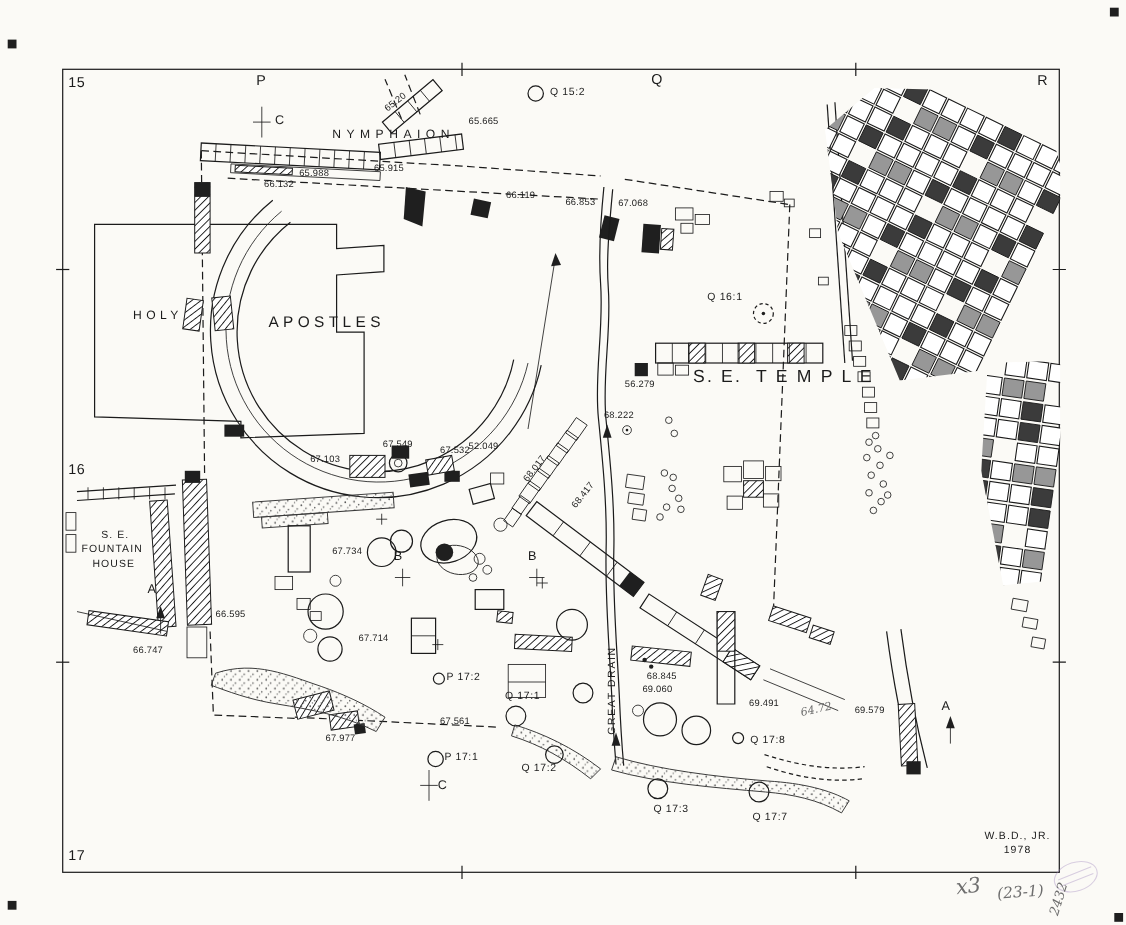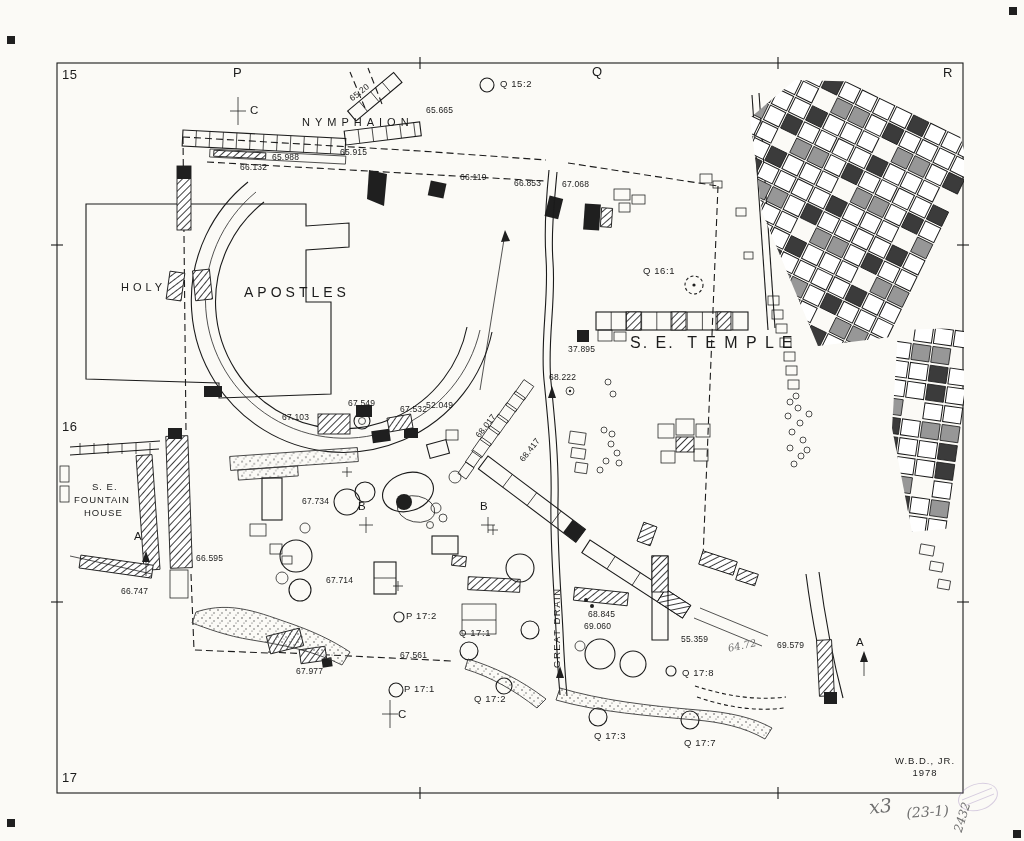--- a/index.html
+++ b/index.html
@@ -637,37 +637,37 @@
       <span class="lbl area" style="left: 84px; top: 508px; font-size: 9.5px; letter-spacing: 1px;">HOUSE</span>
       <span class="lbl area" style="left: 552px; top: 668px; font-size: 9.5px; letter-spacing: 1.5px; transform: rotate(-90deg);">GREAT DRAIN</span>
       <span class="lbl elev" style="left: 348px; top: 96px; transform: rotate(-38deg);">65.20</span>
       <span class="lbl elev" style="left: 398px; top: 106px; padding-left: 28px;">65.665</span>
       <span class="lbl elev" style="left: 340px; top: 148px;">65.915</span>
       <span class="lbl elev" style="left: 272px; top: 153px;">65.988</span>
       <span class="lbl elev" style="left: 240px; top: 163px;">66.132</span>
       <span class="lbl elev" style="left: 440px; top: 173px; padding-left: 20px;">66.119</span>
       <span class="lbl elev" style="left: 514px; top: 179px;">66.853</span>
       <span class="lbl elev" style="left: 562px; top: 180px;">67.068</span>
-      <span class="lbl elev" style="left: 568px; top: 345px;">37.895</span>
+      <span class="lbl elev" style="left: 568px; top: 345px;">56.279</span>
       <span class="lbl elev" style="left: 549px; top: 373px;">68.222</span>
       <span class="lbl elev" style="left: 348px; top: 399px;">67.549</span>
       <span class="lbl elev" style="left: 400px; top: 405px;">67.532</span>
       <span class="lbl elev" style="left: 426px; top: 401px;">52.049</span>
       <span class="lbl elev" style="left: 282px; top: 413px;">67.103</span>
       <span class="lbl elev" style="left: 474px; top: 434px; transform: rotate(-52deg);">68.017</span>
       <span class="lbl elev" style="left: 518px; top: 458px; transform: rotate(-52deg);">68.417</span>
       <span class="lbl elev" style="left: 302px; top: 497px; text-align: right;">67.734</span>
       <span class="lbl elev" style="left: 196px; top: 554px;">66.595</span>
       <span class="lbl elev" style="left: 121px; top: 587px;">66.747</span>
       <span class="lbl elev" style="left: 326px; top: 576px;">67.714</span>
       <span class="lbl elev" style="left: 400px; top: 651px;">67.561</span>
       <span class="lbl elev" style="left: 296px; top: 667px;">67.977</span>
       <span class="lbl elev" style="left: 588px; top: 610px;">68.845</span>
       <span class="lbl elev" style="left: 584px; top: 622px;">69.060</span>
-      <span class="lbl elev" style="left: 681px; top: 635px;">55.359</span>
+      <span class="lbl elev" style="left: 681px; top: 635px;">69.491</span>
       <span class="lbl elev" style="left: 777px; top: 641px;">69.579</span>
       <span class="lbl sec" style="left: 250px; top: 104px;">C</span>
       <span class="lbl sec" style="left: 398px; top: 708px;">C</span>
       <span class="lbl sec" style="left: 358px; top: 500px;">B</span>
       <span class="lbl sec" style="left: 480px; top: 500px;">B</span>
       <span class="lbl sec" style="left: 134px; top: 530px;">A</span>
       <span class="lbl sec" style="left: 856px; top: 636px;">A</span>
       <span class="lbl pencil lbl" style="left: 727px; top: 643px; font-size: 10px; transform: rotate(-12deg);">64.72</span>
       <span class="lbl pencil lbl" style="left: 868px; top: 797px; font-size: 19px; transform: rotate(-6deg);">x3</span>
       <span class="lbl pencil lbl" style="left: 906px; top: 806px; font-size: 14px; transform: rotate(-4deg);">(23-1)</span>

